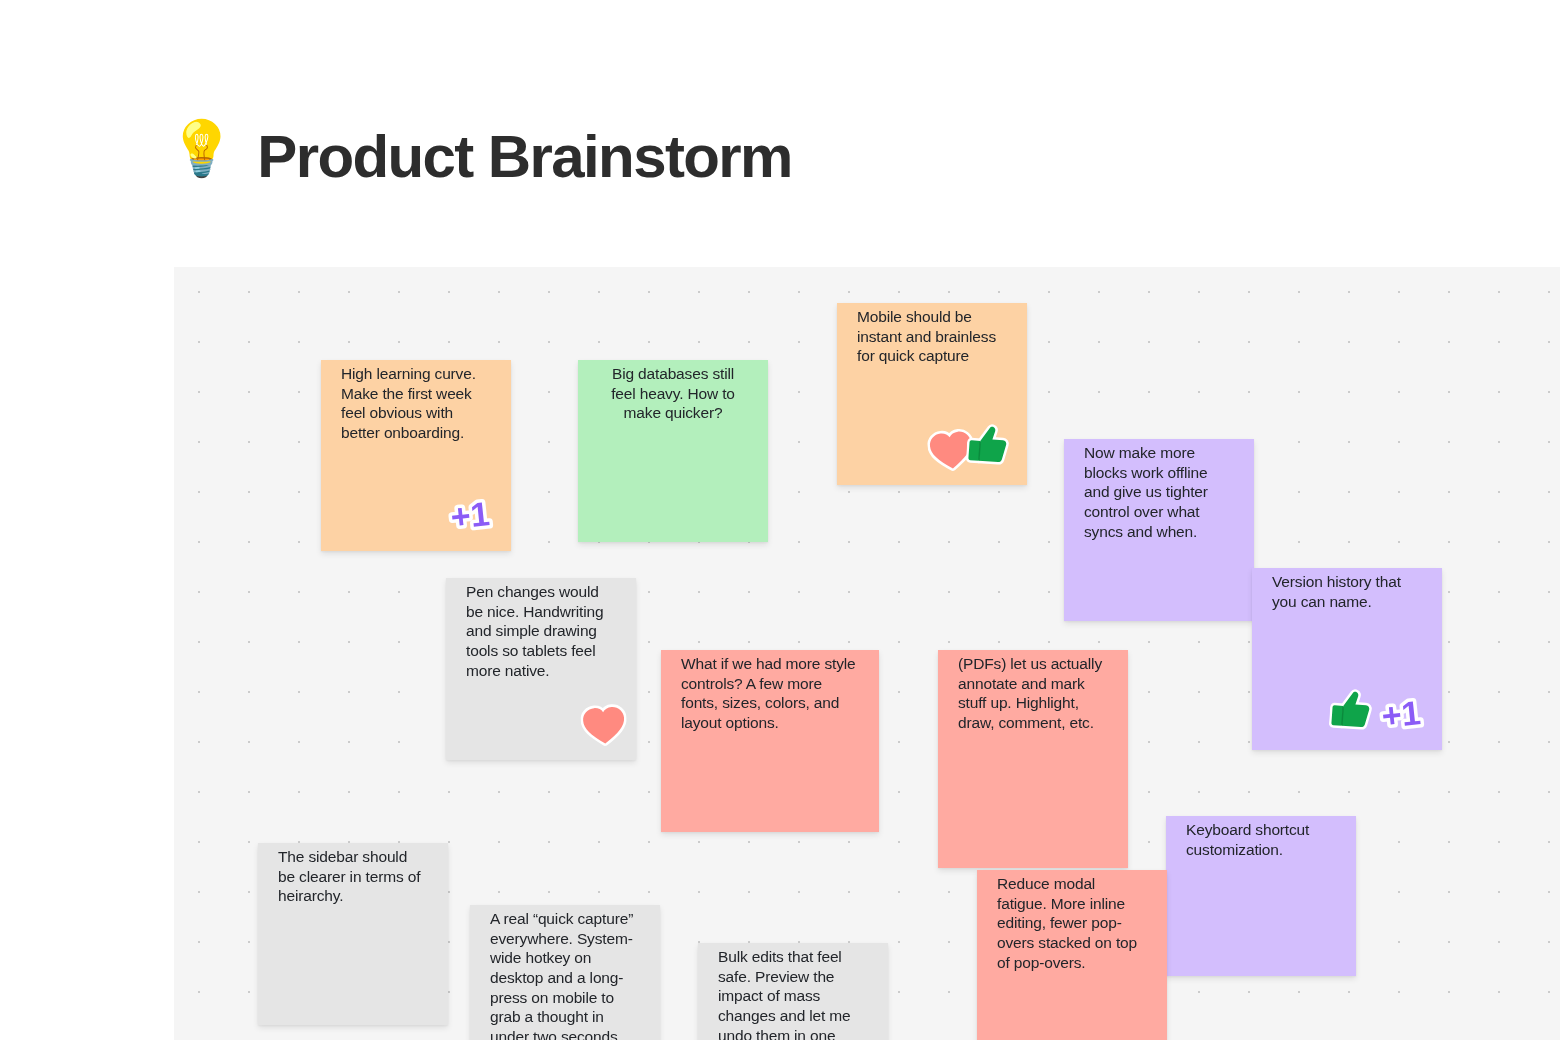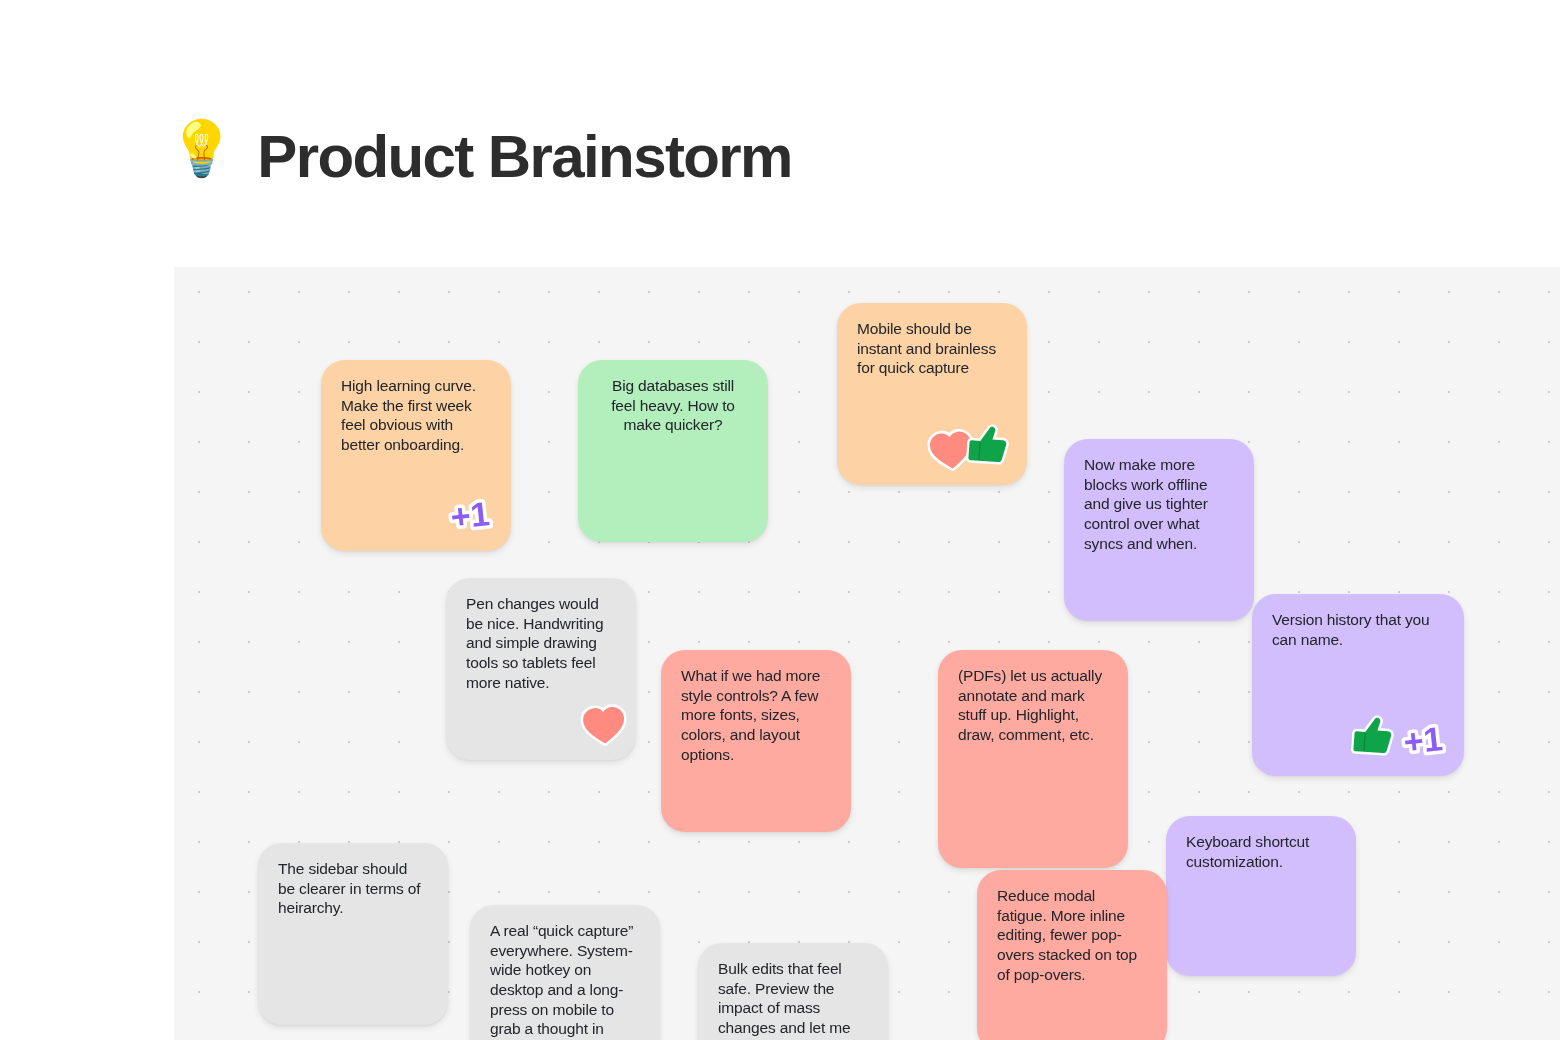--- a/index.html
+++ b/index.html
@@ -54,23 +54,22 @@
       radial-gradient(circle at 1.2px 1.2px, rgba(0,0,0,0.17) 1.2px, transparent 1.3px);
     background-size: 50px 50px;
     background-position: 24px 24px;
     overflow: hidden;
   }
 
   
   .note {
     position: absolute;
     box-sizing: border-box;
-    padding: 16px 20px 14px 20px;
+    padding: 4px 20px 14px 20px;
     box-shadow: 0 3px 6px rgba(0,0,0,0.09), 0 1px 2px rgba(0,0,0,0.05);
-    border-radius: 24px;
   }
   .note-text {
     font-family: "Liberation Sans", sans-serif;
     font-size: 15.5px;
     line-height: 1.27;
     color: #22252a;
     letter-spacing: -0.15px;
     white-space: pre-wrap;
     display: block;
   }
@@ -135,21 +134,21 @@
             <path d="M13 18.5 21.5 5.2c.9-1.4 2.6-1.9 4-1.2 1.4.7 2.1 2.3 1.7 3.8l-2.2 8.4h10.6c2.3 0 4 2.1 3.5 4.3l-3.3 15c-.4 1.7-1.9 2.9-3.6 2.9H13V18.5z" fill="#0fa44a"></path>
             <path d="M4.4 18.5h8.6v20H4.4c-1.1 0-2-.9-2-2v-16c0-1.1.9-2 2-2z" fill="#0fa44a"></path>
             <path d="M13 19.2v18.6" stroke="#0a8a3c" stroke-width="1.4" fill="none"></path>
           </svg>
         </span>
       </div>
     </div>
     <div class="note" style="left: 890px; top: 172px; width: 190px; height: 182px; background: rgb(211, 190, 253);">
       <span class="note-text">Now make more blocks work offline and give us tighter control over what syncs and when.</span>
     </div>
-    <div class="note" style="left: 1078px; top: 327px; width: 212px; height: 182px; background: rgb(211, 190, 253);">
+    <div class="note" style="left: 1078px; top: 301px; width: 190px; height: 182px; background: rgb(211, 190, 253);">
       <span class="note-text">Version history that you can name.</span>
       <div class="reactions">
         <span class="sticker thumb">
           <svg width="44" height="44" viewBox="0 0 44 44">
             <path d="M13 18.5 21.5 5.2c.9-1.4 2.6-1.9 4-1.2 1.4.7 2.1 2.3 1.7 3.8l-2.2 8.4h10.6c2.3 0 4 2.1 3.5 4.3l-3.3 15c-.4 1.7-1.9 2.9-3.6 2.9H13V18.5z" fill="#0fa44a" stroke="#ffffff" stroke-width="5" stroke-linejoin="round"></path>
             <path d="M4.4 18.5h8.6v20H4.4c-1.1 0-2-.9-2-2v-16c0-1.1.9-2 2-2z" fill="#0fa44a" stroke="#ffffff" stroke-width="5" stroke-linejoin="round"></path>
             <path d="M13 18.5 21.5 5.2c.9-1.4 2.6-1.9 4-1.2 1.4.7 2.1 2.3 1.7 3.8l-2.2 8.4h10.6c2.3 0 4 2.1 3.5 4.3l-3.3 15c-.4 1.7-1.9 2.9-3.6 2.9H13V18.5z" fill="#0fa44a"></path>
             <path d="M4.4 18.5h8.6v20H4.4c-1.1 0-2-.9-2-2v-16c0-1.1.9-2 2-2z" fill="#0fa44a"></path>
             <path d="M13 19.2v18.6" stroke="#0a8a3c" stroke-width="1.4" fill="none"></path>
           </svg>
@@ -166,21 +165,21 @@
       <span class="note-text">Pen changes would be nice. Handwriting and simple drawing tools so tablets feel more native.</span>
       <div class="reactions">
         <span class="sticker heart solo-heart">
           <svg width="46" height="42" viewBox="0 0 46 42">
             <path d="M23 39.5C9 30 2.5 23.5 2.5 15.2 2.5 8.6 7.8 3.5 14.3 3.5c3.9 0 7.1 1.9 8.7 4.6 1.6-2.7 4.8-4.6 8.7-4.6 6.5 0 11.8 5.1 11.8 11.7C43.5 23.5 37 30 23 39.5z" fill="#ff8a80" stroke="#ffffff" stroke-width="5.2" stroke-linejoin="round"></path>
             <path d="M23 39.5C9 30 2.5 23.5 2.5 15.2 2.5 8.6 7.8 3.5 14.3 3.5c3.9 0 7.1 1.9 8.7 4.6 1.6-2.7 4.8-4.6 8.7-4.6 6.5 0 11.8 5.1 11.8 11.7C43.5 23.5 37 30 23 39.5z" fill="#ff8a80"></path>
           </svg>
         </span>
       </div>
     </div>
-    <div class="note" style="left: 487px; top: 383px; width: 190px; height: 182px; background: rgb(255, 170, 161);">
+    <div class="note" style="left: 487px; top: 383px; width: 218px; height: 182px; background: rgb(255, 170, 161);">
       <span class="note-text">What if we had more style controls? A few more fonts, sizes, colors, and layout options.</span>
     </div>
     <div class="note" style="left: 764px; top: 383px; width: 190px; height: 218px; background: rgb(255, 170, 161);">
       <span class="note-text">(PDFs) let us actually annotate and mark stuff up. Highlight, draw, comment, etc.</span>
     </div>
     <div class="note" style="left: 992px; top: 549px; width: 190px; height: 160px; background: rgb(211, 190, 253);">
       <span class="note-text">Keyboard shortcut customization.</span>
     </div>
     <div class="note" style="left: 84px; top: 576px; width: 190px; height: 182px; background: rgb(229, 229, 229);">
       <span class="note-text">The sidebar should be clearer in terms of heirarchy.</span>

